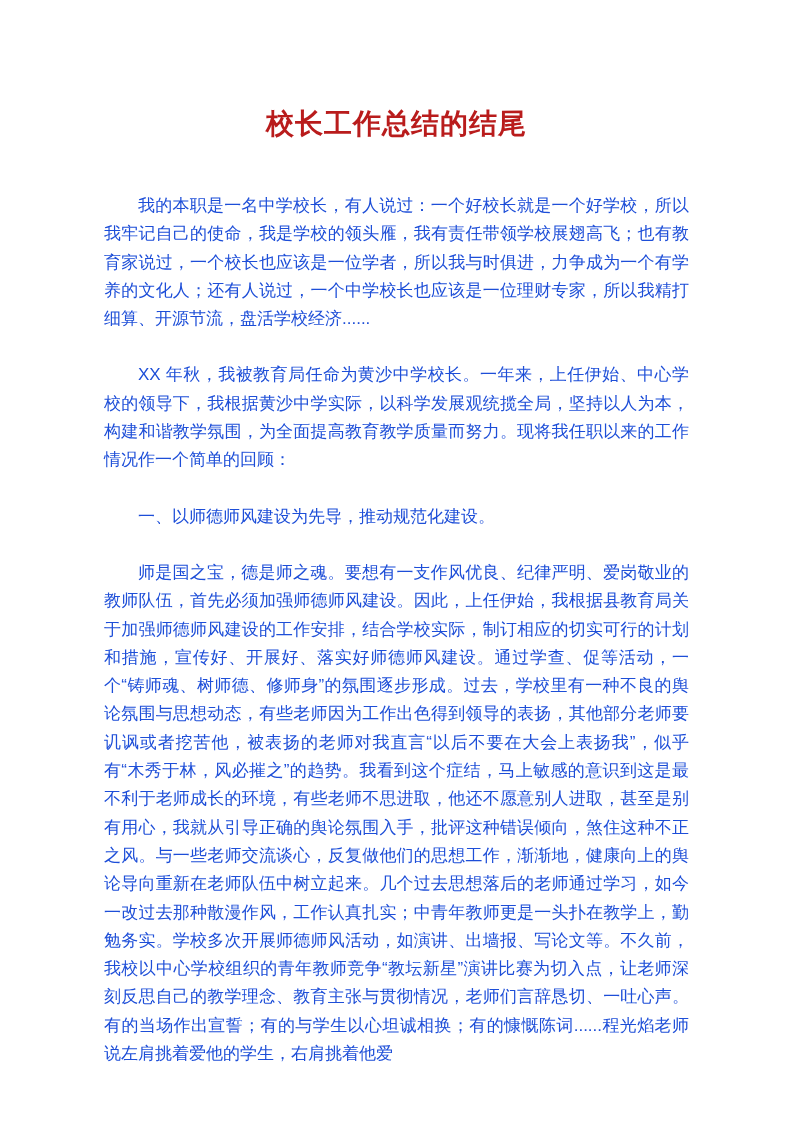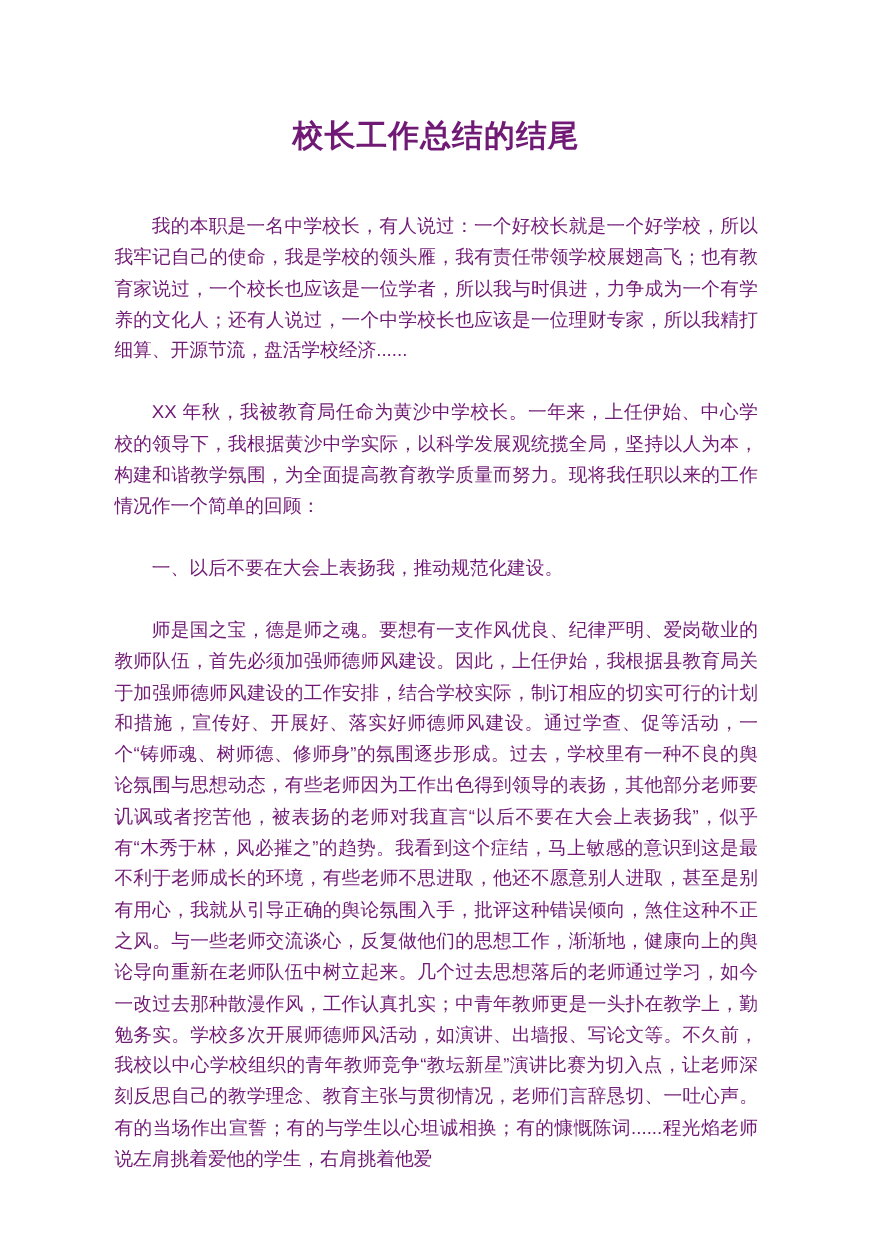--- a/index.html
+++ b/index.html
@@ -17,39 +17,39 @@
     padding: 106px 104px 0 104px;
     overflow: hidden;
     font-family: "Liberation Sans", "DejaVu Sans", sans-serif;
   }
   .doc-title {
     margin: 0 0 50px 0;
     font-size: 28px;
     line-height: 36px;
     font-weight: 700;
     text-align: center;
-    color: #701a75;
+    color: #b91c1c;
     letter-spacing: 1px;
   }
   .para {
     margin: 0 0 28px 0;
     font-size: 17px;
     line-height: 28.3px;
-    color: #701a75;
+    color: #1d4ed8;
     text-align: justify;
     text-indent: 2em;
     word-break: break-all;
   }
 </style>
 </head>
 <body>
 
 <div class="page">
   <h1 class="doc-title">校长工作总结的结尾</h1>
 
   <p class="para">我的本职是一名中学校长，有人说过：一个好校长就是一个好学校，所以我牢记自己的使命，我是学校的领头雁，我有责任带领学校展翅高飞；也有教育家说过，一个校长也应该是一位学者，所以我与时俱进，力争成为一个有学养的文化人；还有人说过，一个中学校长也应该是一位理财专家，所以我精打细算、开源节流，盘活学校经济......</p>
 
   <p class="para">XX 年秋，我被教育局任命为黄沙中学校长。一年来，上任伊始、中心学校的领导下，我根据黄沙中学实际，以科学发展观统揽全局，坚持以人为本，构建和谐教学氛围，为全面提高教育教学质量而努力。现将我任职以来的工作情况作一个简单的回顾：</p>
 
-  <p class="para">一、以后不要在大会上表扬我，推动规范化建设。</p>
+  <p class="para">一、以师德师风建设为先导，推动规范化建设。</p>
 
   <p class="para">师是国之宝，德是师之魂。要想有一支作风优良、纪律严明、爱岗敬业的教师队伍，首先必须加强师德师风建设。因此，上任伊始，我根据县教育局关于加强师德师风建设的工作安排，结合学校实际，制订相应的切实可行的计划和措施，宣传好、开展好、落实好师德师风建设。通过学查、促等活动，一个“铸师魂、树师德、修师身”的氛围逐步形成。过去，学校里有一种不良的舆论氛围与思想动态，有些老师因为工作出色得到领导的表扬，其他部分老师要讥讽或者挖苦他，被表扬的老师对我直言“以后不要在大会上表扬我”，似乎有“木秀于林，风必摧之”的趋势。我看到这个症结，马上敏感的意识到这是最不利于老师成长的环境，有些老师不思进取，他还不愿意别人进取，甚至是别有用心，我就从引导正确的舆论氛围入手，批评这种错误倾向，煞住这种不正之风。与一些老师交流谈心，反复做他们的思想工作，渐渐地，健康向上的舆论导向重新在老师队伍中树立起来。几个过去思想落后的老师通过学习，如今一改过去那种散漫作风，工作认真扎实；中青年教师更是一头扑在教学上，勤勉务实。学校多次开展师德师风活动，如演讲、出墙报、写论文等。不久前，我校以中心学校组织的青年教师竞争“教坛新星”演讲比赛为切入点，让老师深刻反思自己的教学理念、教育主张与贯彻情况，老师们言辞恳切、一吐心声。有的当场作出宣誓；有的与学生以心坦诚相换；有的慷慨陈词......程光焰老师说左肩挑着爱他的学生，右肩挑着他爱</p>
 </div>
 
 </body></html>

